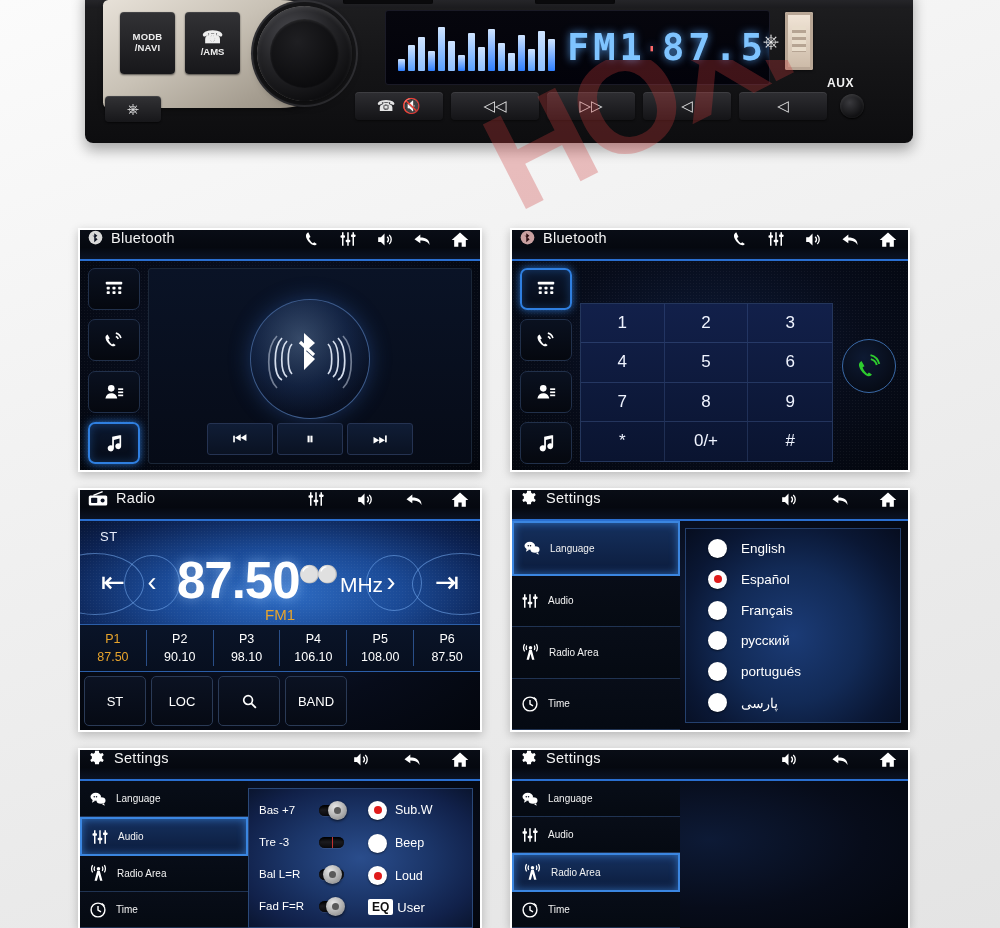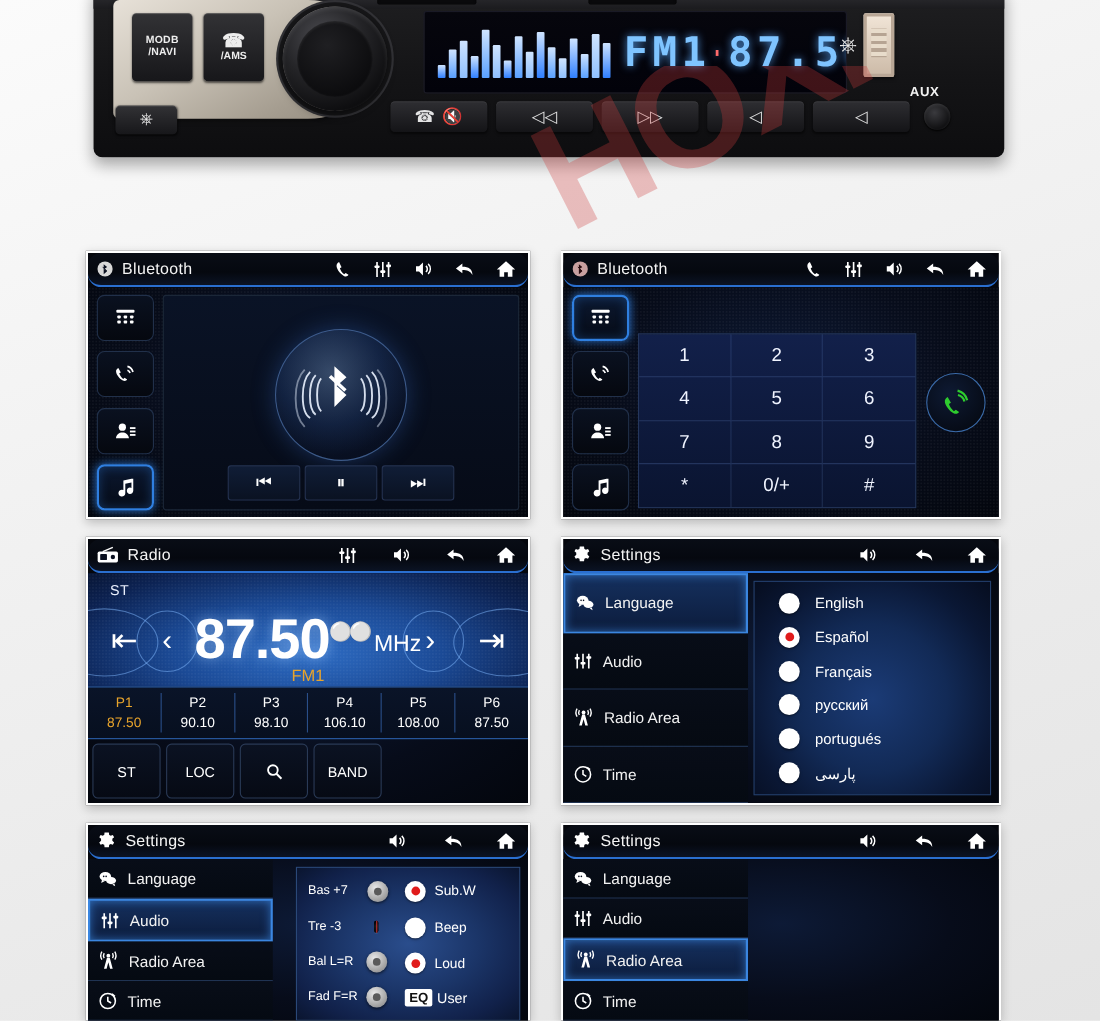--- a/index.html
+++ b/index.html
@@ -121,21 +121,21 @@
     background:#05070d;
     border:2px solid #ffffff;
     box-shadow:0 3px 9px rgba(0,0,0,.22);
     overflow:hidden;
     display:flex; flex-direction:column;
   }
   .scr-head{
     height:31px; flex:0 0 31px;
     background:linear-gradient(180deg,#090d16 0%,#05080f 60%,#0b1324 100%);
     border-bottom:2px solid #2a6fd0;
-    display:flex; align-items:center; padding:0 10px 0 8px; gap:8px;border-radius:12px;
+    display:flex; align-items:flex-start; padding:0 10px 0 8px; gap:8px;
   }
   .scr-title{ color:#f4f4f4; font-size:14.5px; letter-spacing:.3px; }
   .scr-head .spacer{ flex:1; }
   .hicon{ color:#fff; display:flex; align-items:center; justify-content:center; }
   .scr-body{ flex:1; position:relative;
     background:
       radial-gradient(ellipse at 50% 40%, #0d1a36 0%, #070c1a 55%, #03060d 100%);
   }
   .dots{
     position:absolute; inset:0;
@@ -258,21 +258,21 @@
     background:linear-gradient(180deg,#0b1222,#060a14);
     color:#fff; font-size:13px;
     display:flex; align-items:center; justify-content:center;
   }
 
   
   .set-body{ display:flex; height:100%; }
   .set-menu{ width:168px; flex:0 0 168px; display:flex; flex-direction:column; }
   .set-item{
     flex:1; display:flex; align-items:center; gap:9px; padding-left:9px;
-    color:#f2f2f2; font-size:14px;
+    color:#f2f2f2; font-size:10px;
     border-bottom:1px solid rgba(90,140,220,.3);
     background:linear-gradient(180deg,#080d18,#050a12);
   }
   .set-item.active{
     background:linear-gradient(180deg,#15305e,#0c1c3c);
     border:2px solid #3b86e0;
     box-shadow:0 0 9px rgba(59,134,224,.7) inset;
   }
   .set-pane{
     flex:1; margin:7px 7px 7px 5px;
@@ -285,21 +285,21 @@
   .bullet{
     width:19px; height:19px; border-radius:50%; background:#fff; flex:0 0 19px;
     display:flex; align-items:center; justify-content:center;
     box-shadow:0 1px 2px rgba(0,0,0,.5);
   }
   .bullet i{ width:8px; height:8px; border-radius:50%; background:#e01b1b; display:none; }
   .bullet.on i{ display:block; }
 
   
   .audio-pane{
-    flex:1; margin:7px 7px 0 21px;
+    flex:1; margin:7px 7px 0 0;
     background:radial-gradient(ellipse at 50% 50%, #2a4d8c 0%, #1b3568 45%, #11214a 78%, #0a152f 100%);
     border:1px solid #2a4878;
     display:flex;
     gap:16px;
   }
   .sliders{ flex:1; display:flex; flex-direction:column; justify-content:space-around; padding:5px 6px 5px 10px;}
   .srow{ display:flex; align-items:center; gap:8px; }
   .slabel{ color:#fff; font-size:11.5px; width:52px; flex:0 0 52px;}
   .strack{
     flex:1; height:11px; border-radius:6px; position:relative;

